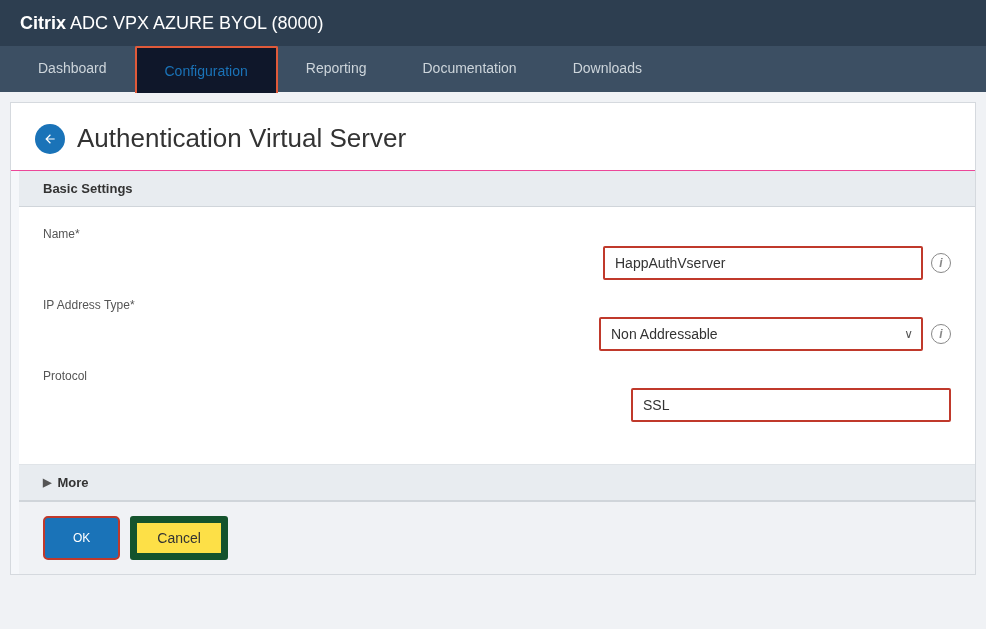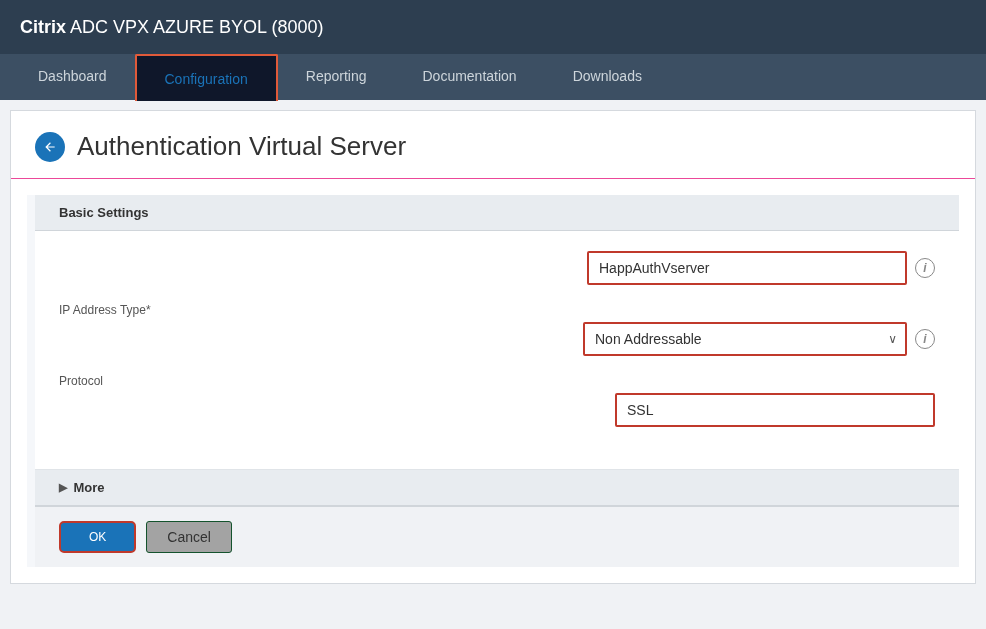--- a/index.html
+++ b/index.html
@@ -9,21 +9,21 @@
       background: #f0f2f5;
       width: 986px;
       min-height: 629px;
     }
 
     
     .header {
       background: #2d3e50;
       color: white;
       padding: 0 20px;
-      height: 54px;
+      height: 46px;
       display: flex;
       align-items: center;
     }
     .header-title {
       font-size: 18px;
       font-weight: 400;
     }
     .header-title strong {
       font-weight: 700;
     }
@@ -82,21 +82,21 @@
     }
     .page-title {
       font-size: 26px;
       font-weight: 300;
       color: #333;
     }
 
     
     .form-container {
       background: #f5f7fa;
-      margin: 16px;
+      margin: 0;
       padding-left: 8px;
     }
 
     
     .section {
       background: white;
       margin: 0;
       border-bottom: 1px solid #e0e4e8;
     }
     .section-header {
@@ -211,23 +211,23 @@
       background: #1a73b8;
       color: white;
       border: 2px solid #c0392b;
       padding: 7px 28px;
       border-radius: 5px;
       cursor: pointer;
       font-size: 12px;
       font-weight: 500;
     }
     .btn-cancel {
-      background: #a3a3a3;
-      color: #333;
-      border: 1px solid #14532d;
+      background: #fde047;
+      color: #333;
+      border: 7px solid #14532d;
       padding: 7px 20px;
       border-radius: 3px;
       cursor: pointer;
       font-size: 14px;
     }
 
     .content-wrapper {
       background: white;
       border: 1px solid #d5d9de;
       margin: 10px 10px 10px 10px;
@@ -264,20 +264,21 @@
 
   <div class="form-container">
 
     <div class="section">
       <div class="section-header">
         <span>Basic Settings</span>
       </div>
       <div class="section-body">
 
         <div class="field-group">
+          <label class="field-label">Name*</label>
           <div class="field-row">
             <input type="text" class="field-input" value="HappAuthVserver" style="">
             <div class="info-icon">
               <span>i</span>
             </div>
           </div>
         </div>
 
         <div class="field-group">
           <label class="field-label">IP Address Type*</label>

